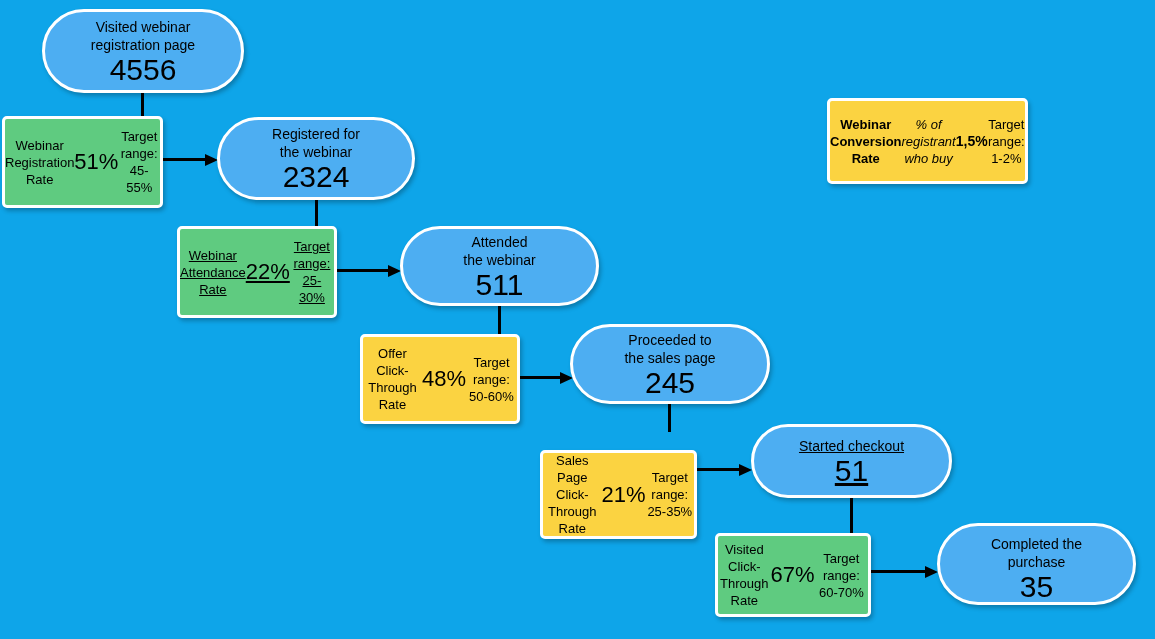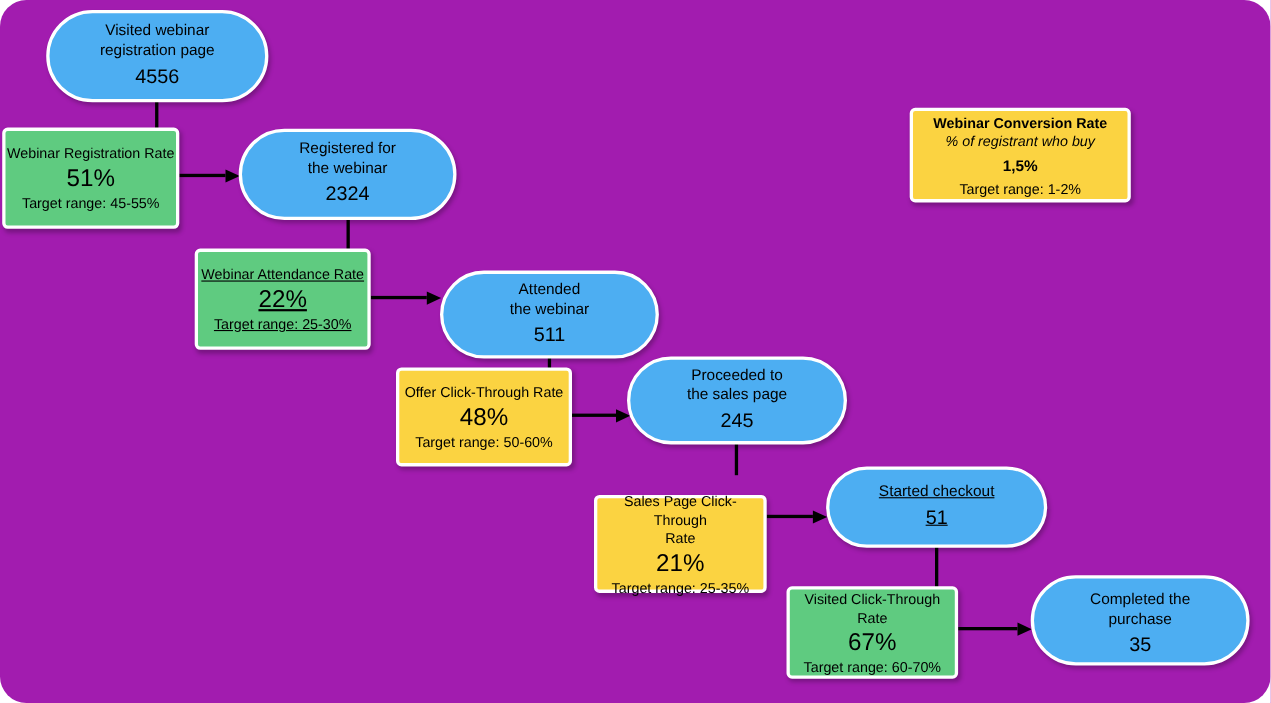--- a/index.html
+++ b/index.html
@@ -1,53 +1,51 @@
 <!DOCTYPE html>
 <html><head>
 <meta charset="utf-8">
 <style>
   * { box-sizing: border-box; margin: 0; padding: 0; }
   html, body { background: #fff; }
   .canvas {
     position: relative;
     width: 1155px;
     height: 639px;
-    background: #a21caf;
+    background: #0ea5e9;
     font-family: "Liberation Sans", sans-serif;
     color: #000;
     overflow: hidden;
-    border-radius: 24px;
   }
 
   
   .pill {
     position: absolute;
     background: #4DAEF2;
     border: 3px solid #ffffff;
     border-radius: 48px;
     box-shadow: 2px 3px 4px rgba(0,0,0,0.25);
     display: flex;
     flex-direction: column;
     align-items: center;
     justify-content: center;
     text-align: center;
   }
   .pill-label { font-size: 14px; line-height: 18px; white-space: pre-line; }
-  .pill-value { font-size: 18px; line-height: 31px; }
+  .pill-value { font-size: 30px; line-height: 31px; }
 
   
   .rate {
     position: absolute;
     border: 3px solid #ffffff;
     border-radius: 5px;
     box-shadow: 2px 3px 4px rgba(0,0,0,0.25);
     display: flex;
-    flex-direction: column;
     align-items: center;
-    justify-content: center;
+    justify-content: flex-end;
     text-align: center;
   }
   .rate.green  { background: #5FCB80; }
   .rate.yellow { background: #FBD341; }
   .rate-title    { font-size: 13px; line-height: 17px; white-space: pre-line; }
   .rate-subtitle { font-size: 13px; line-height: 17px; font-style: italic; }
   .rate-value    { font-size: 22px; line-height: 28px; }
   .rate-target   { font-size: 13px; line-height: 17px; }
   .rate.summary .rate-title { font-weight: bold; }
   .rate.summary .rate-value { font-weight: bold; font-size: 14px; line-height: 26px; }
@@ -59,21 +57,21 @@
   .arrow .head {
     width: 0; height: 0;
     border-top: 6.5px solid transparent;
     border-bottom: 6.5px solid transparent;
     border-left: 13px solid #000;
   }
 
   
   #pill1 { left: 42px;  top: 9px;   width: 202px; height: 84px; }
   #pill2 { left: 217px; top: 117px; width: 198px; height: 83px; }
-  #pill3 { left: 400px; top: 226px; width: 199px; height: 80px; margin-top: 20px; }
+  #pill3 { left: 400px; top: 226px; width: 199px; height: 80px; }
   #pill4 { left: 570px; top: 324px; width: 200px; height: 80px; }
   #pill5 { left: 751px; top: 424px; width: 201px; height: 74px; text-decoration: underline; }
   #pill6 { left: 937px; top: 523px; width: 199px; height: 82px; justify-content: flex-end; }
 
   #rate1 { left: 2px;   top: 116px; width: 161px; height: 92px; }
   #rate2 { left: 177px; top: 226px; width: 160px; height: 92px; text-decoration: underline; }
   #rate3 { left: 360px; top: 334px; width: 160px; height: 90px; }
   #rate4 { left: 540px; top: 450px; width: 157px; height: 89px; }
   #rate5 { left: 715px; top: 533px; width: 156px; height: 84px; }
   #rate6 { left: 827px; top: 98px;  width: 201px; height: 86px; }

